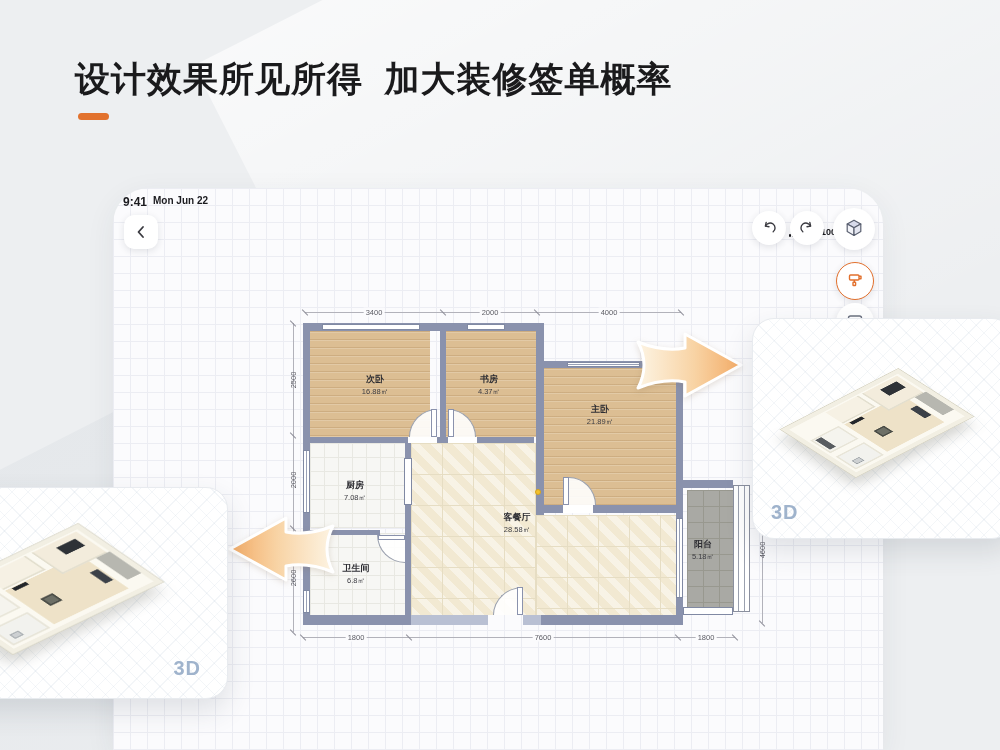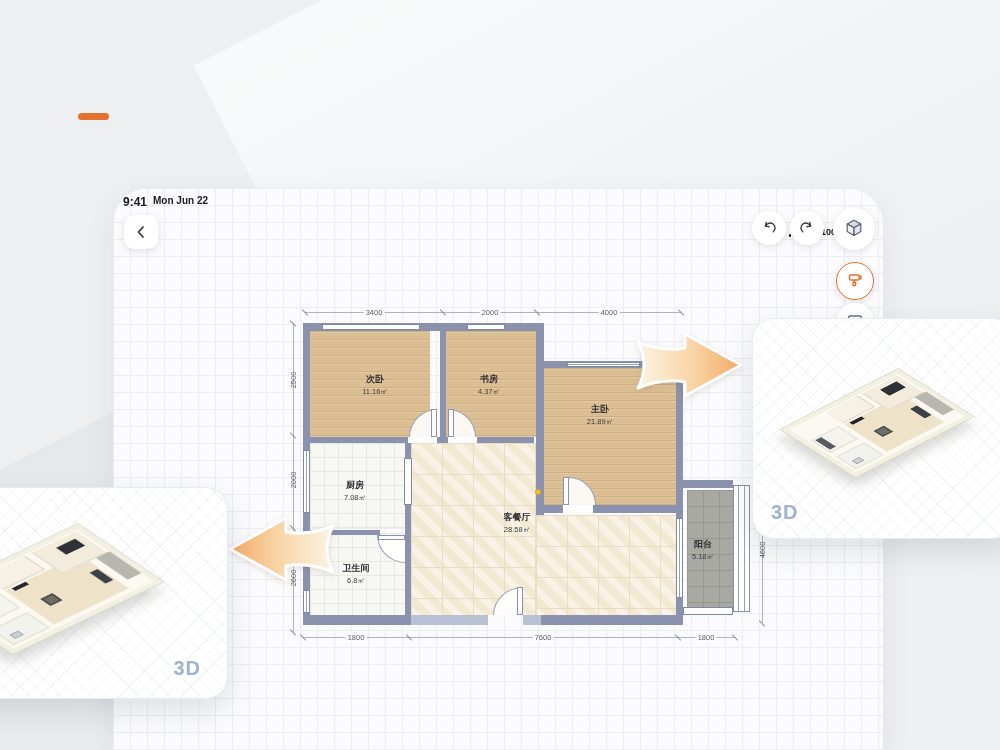--- a/index.html
+++ b/index.html
@@ -127,20 +127,21 @@
   .m-kit { position:absolute; left:5%; top:31%; width:8px; height:22px; background:#585c60; }
   .m-wc { position:absolute; left:7%; bottom:10%; width:10px; height:8px; background:#cdd0d2; border:1px solid #9aa0a4; }
 </style>
 </head>
 <body>
 
 <div class="stage">
   <div class="bg-band1"></div>
   <div class="bg-band2"></div>
 
+  <div class="title">设计效果所见所得  加大装修签单概率</div>
   <div class="title-underline"></div>
 
   <div class="tablet">
     <div class="status-time">9:41</div>
     <div class="status-date">Mon Jun 22</div>
     <div class="status-right">
       <span class="sig">
           <i style="height:3px"></i>
           <i style="height:5px"></i>
           <i style="height:7px"></i>
@@ -246,21 +247,21 @@
       <div class="arc arc-bl" style="left:87px;top:235px;width:28px;height:28px"></div>
       <div class="leaf" style="left:88px;top:235px;width:27px;height:5px"></div>
       <div class="arc arc-tr" style="left:279px;top:177px;width:27px;height:28px"></div>
       <div class="leaf" style="left:273px;top:177px;width:6px;height:28px"></div>
       <div class="arc arc-tl" style="left:203px;top:287px;width:30px;height:28px"></div>
       <div class="leaf" style="left:227px;top:287px;width:6px;height:28px"></div>
       <div class="dot" style="left:245px;top:189px"></div>
 
       <div class="room-label" style="left:85px;top:85px">
           <span class="rn">次卧</span>
-          <span class="ra">11.16㎡</span>
+          <span class="ra">16.88㎡</span>
         </div>
       <div class="room-label" style="left:199px;top:85px">
           <span class="rn">书房</span>
           <span class="ra">4.37㎡</span>
         </div>
       <div class="room-label" style="left:310px;top:115px">
           <span class="rn">主卧</span>
           <span class="ra">21.89㎡</span>
         </div>
       <div class="room-label" style="left:65px;top:191px">

